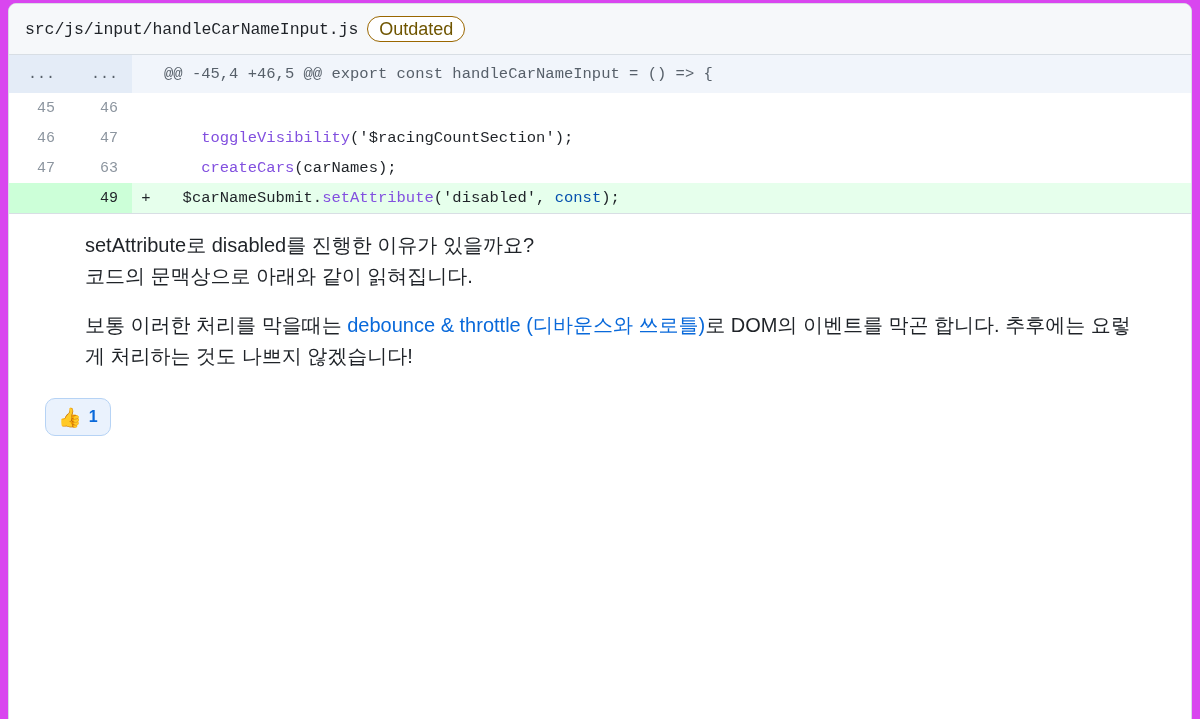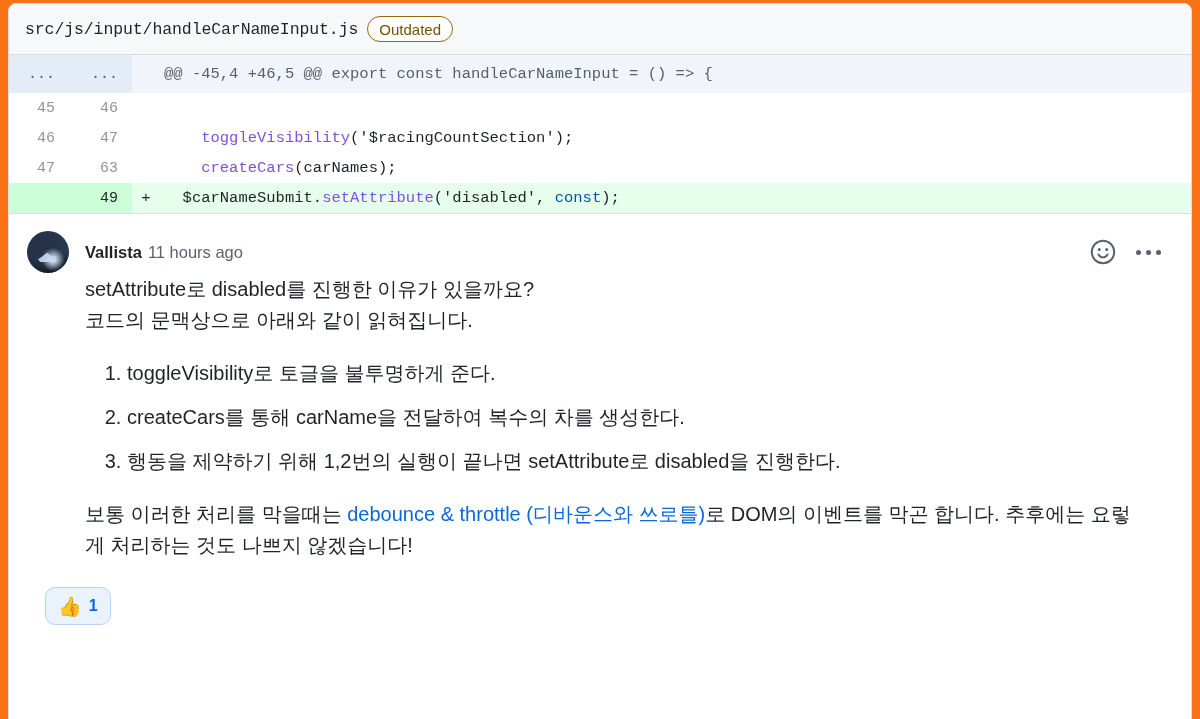--- a/index.html
+++ b/index.html
@@ -12,21 +12,21 @@
   body {
     width: 1200px;
     height: 719px;
     overflow: hidden;
   }
 
   .viewport {
     width: 1200px;
     height: 719px;
     position: relative;
-    background: #f97316;
+    background: #d946ef;
   }
 
   
   .review-thread {
     position: absolute;
     left: 8px;
     top: 3px;
     width: 1184px;
     min-height: 740px;
     border: 1px solid #d8dee4;
@@ -54,21 +54,21 @@
   .outdated-badge {
     display: inline-flex;
     align-items: center;
     justify-content: center;
     height: 26px;
     padding: 0 11px;
     border: 1px solid #9a6700;
     border-radius: 13px;
     color: #6f5500;
     background: #ffffff;
-    font-size: 15px;
+    font-size: 18px;
     line-height: 1;
   }
 
   
   .diff {
     width: 100%;
     border-collapse: collapse;
     font-family: "Liberation Mono", "DejaVu Sans Mono", monospace;
     font-size: 15.5px;
     background: #ffffff;
@@ -279,53 +279,27 @@
         <tr class="add">
           <td class="ln"></td>
           <td class="ln second">49</td>
           <td class="marker">+</td>
           <td class="code"><span class="tok-plain">  $carNameSubmit.</span><span class="tok-fn">setAttribute</span><span class="tok-plain">('disabled', </span><span class="tok-kw">const</span><span class="tok-plain">);</span></td>
         </tr>
       </tbody>
     </table>
 
     <div class="comment">
-      <div class="comment-head">
-        <div class="avatar"></div>
-        <span class="author">Vallista</span>
-        <span class="timestamp">11 hours ago</span>
-
-        <div class="head-actions">
-          <span class="icon-btn">
-            <svg width="26" height="26" viewBox="0 0 16 16" fill="none" aria-hidden="true">
-              <circle cx="8" cy="8" r="6.9" stroke="#59636e" stroke-width="1.25"></circle>
-              <circle cx="5.7" cy="6.5" r="0.95" fill="#59636e"></circle>
-              <circle cx="10.3" cy="6.5" r="0.95" fill="#59636e"></circle>
-              <path d="M5.2 9.5c0.7 1.2 1.7 1.8 2.8 1.8s2.1-0.6 2.8-1.8" stroke="#59636e" stroke-width="1.2" stroke-linecap="round" fill="none"></path>
-            </svg>
-          </span>
-          <span class="kebab">
-            <i></i>
-            <i></i>
-            <i></i>
-          </span>
-        </div>
-      </div>
 
       <div class="comment-body">
         <p>
           <span>setAttribute로 disabled를 진행한 이유가 있을까요?</span><br>
           <span>코드의 문맥상으로 아래와 같이 읽혀집니다.</span>
         </p>
 
-        <ol>
-          <li>toggleVisibility로 토글을 불투명하게 준다.</li>
-          <li>createCars를 통해 carName을 전달하여 복수의 차를 생성한다.</li>
-          <li>행동을 제약하기 위해 1,2번의 실행이 끝나면 setAttribute로 disabled을 진행한다.</li>
-        </ol>
 
 
         <p class="tight"><span>보통 이러한 처리를 막을때는 </span><a href="#">debounce &amp; throttle (디바운스와 쓰로틀)</a><span>로 DOM의 이벤트를 막곤 합니다. 추후에는 요렇게 처리하는 것도 나쁘지 않겠습니다!</span></p>
       </div>
 
       <div class="reactions">
         <button class="reaction-pill">
           <span class="reaction-emoji">👍</span>
           <span class="reaction-count">1</span>
         </button>

